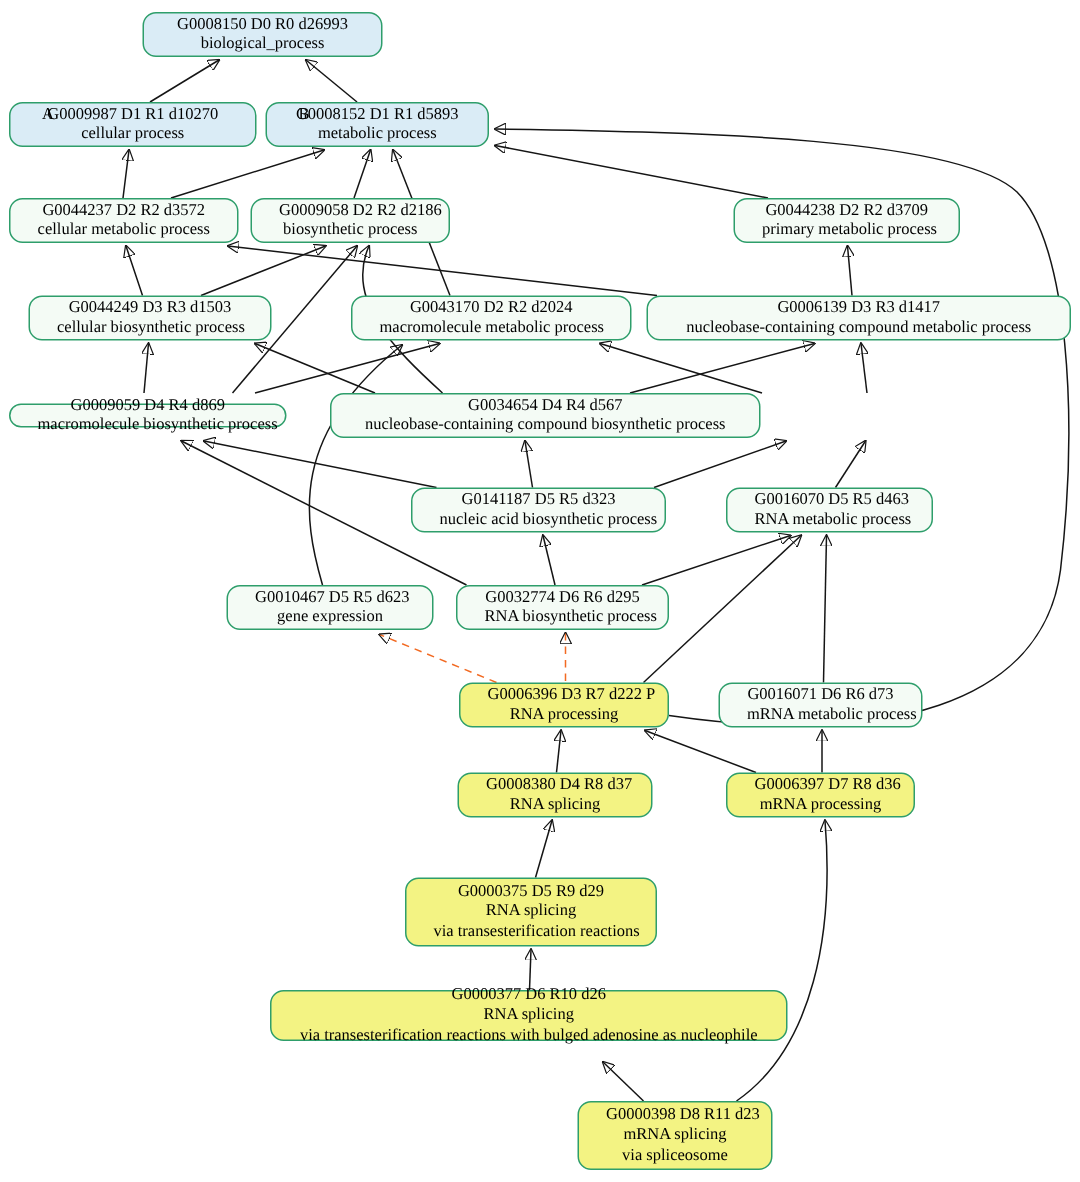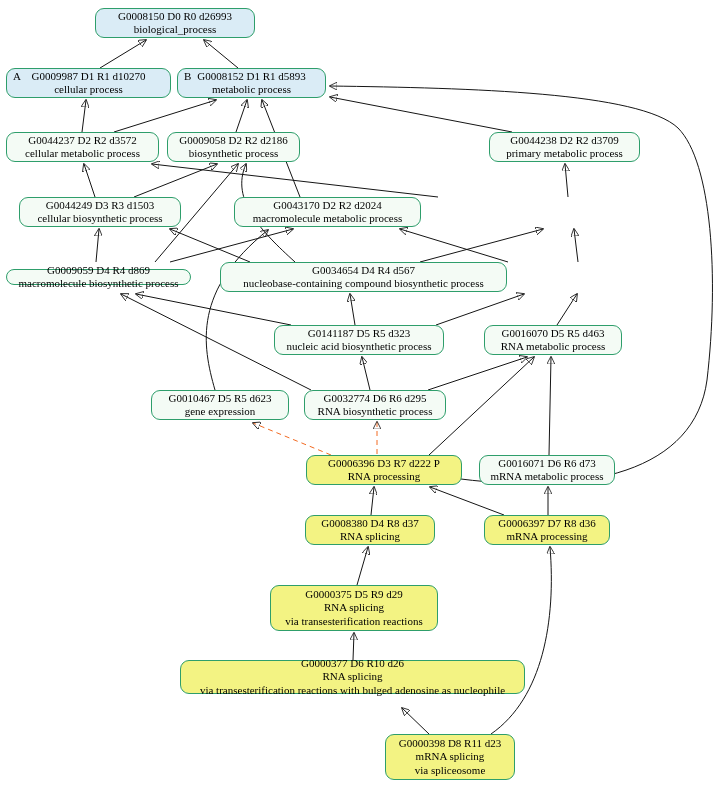--- a/index.html
+++ b/index.html
@@ -9,21 +9,21 @@
   }
   svg.edges { position:absolute; left:0; top:0; width:720px; height:788px; }
   svg.edges path { fill:none; stroke:#151515; stroke-width:1; }
   svg.edges path.dashed { stroke:#f26a22; stroke-dasharray:5 4; }
   .node {
     position:absolute; box-sizing:border-box;
     border:1px solid #2e9e6b; border-radius:9px;
     background:#f4fbf5; color:#000;
     display:flex; flex-direction:column; justify-content:center;
     text-align:center; font-size:11px; line-height:13.5px;
-    padding:0 3px; cursor:pointer;
+    padding:0 18px; cursor:pointer;
   }
   .node.root { background:#daecf6; }
   .node.hl   { background:#f3f383; }
   .l1 { position:relative; white-space:nowrap; }
   .l2, .l3 { white-space:nowrap;text-align:center; }
   .tag { position:absolute; left:3px; top:0; }
 </style>
 </head>
 <body>
 
@@ -112,20 +112,24 @@
   <div class="node" style="left:19px;top:197px;width:162px;height:30px">
     <div class="l1">G0044249 D3 R3 d1503</div>
     <div class="l2">cellular biosynthetic process</div>
   </div>
 
   <div class="node" style="left:234px;top:197px;width:187px;height:30px">
     <div class="l1">G0043170 D2 R2 d2024</div>
     <div class="l2">macromolecule metabolic process</div>
   </div>
 
+  <div class="node" style="left:431px;top:197px;width:283px;height:30px">
+    <div class="l1">G0006139 D3 R3 d1417</div>
+    <div class="l2">nucleobase-containing compound metabolic process</div>
+  </div>
 
   <div class="node" style="left:6px;top:269px;width:185px;height:16px">
     <div class="l1">G0009059 D4 R4 d869</div>
     <div class="l2">macromolecule biosynthetic process</div>
   </div>
 
   <div class="node" style="left:220px;top:262px;width:287px;height:30px">
     <div class="l1">G0034654 D4 R4 d567</div>
     <div class="l2">nucleobase-containing compound biosynthetic process</div>
   </div>
@@ -144,21 +148,21 @@
   <div class="node" style="left:151px;top:390px;width:138px;height:30px">
     <div class="l1">G0010467 D5 R5 d623</div>
     <div class="l2">gene expression</div>
   </div>
 
   <div class="node" style="left:304px;top:390px;width:142px;height:30px">
     <div class="l1">G0032774 D6 R6 d295</div>
     <div class="l2">RNA biosynthetic process</div>
   </div>
 
-  <div class="node hl" style="left:306px;top:455px;width:156px;height:30px">
+  <div class="node hl" style="left:306px;top:455px;width:140px;height:30px">
     <div class="l1">G0006396 D3 R7 d222 P</div>
     <div class="l2">RNA processing</div>
   </div>
 
   <div class="node" style="left:479px;top:455px;width:136px;height:30px">
     <div class="l1">G0016071 D6 R6 d73</div>
     <div class="l2">mRNA metabolic process</div>
   </div>
 
   <div class="node hl" style="left:305px;top:515px;width:130px;height:30px">

